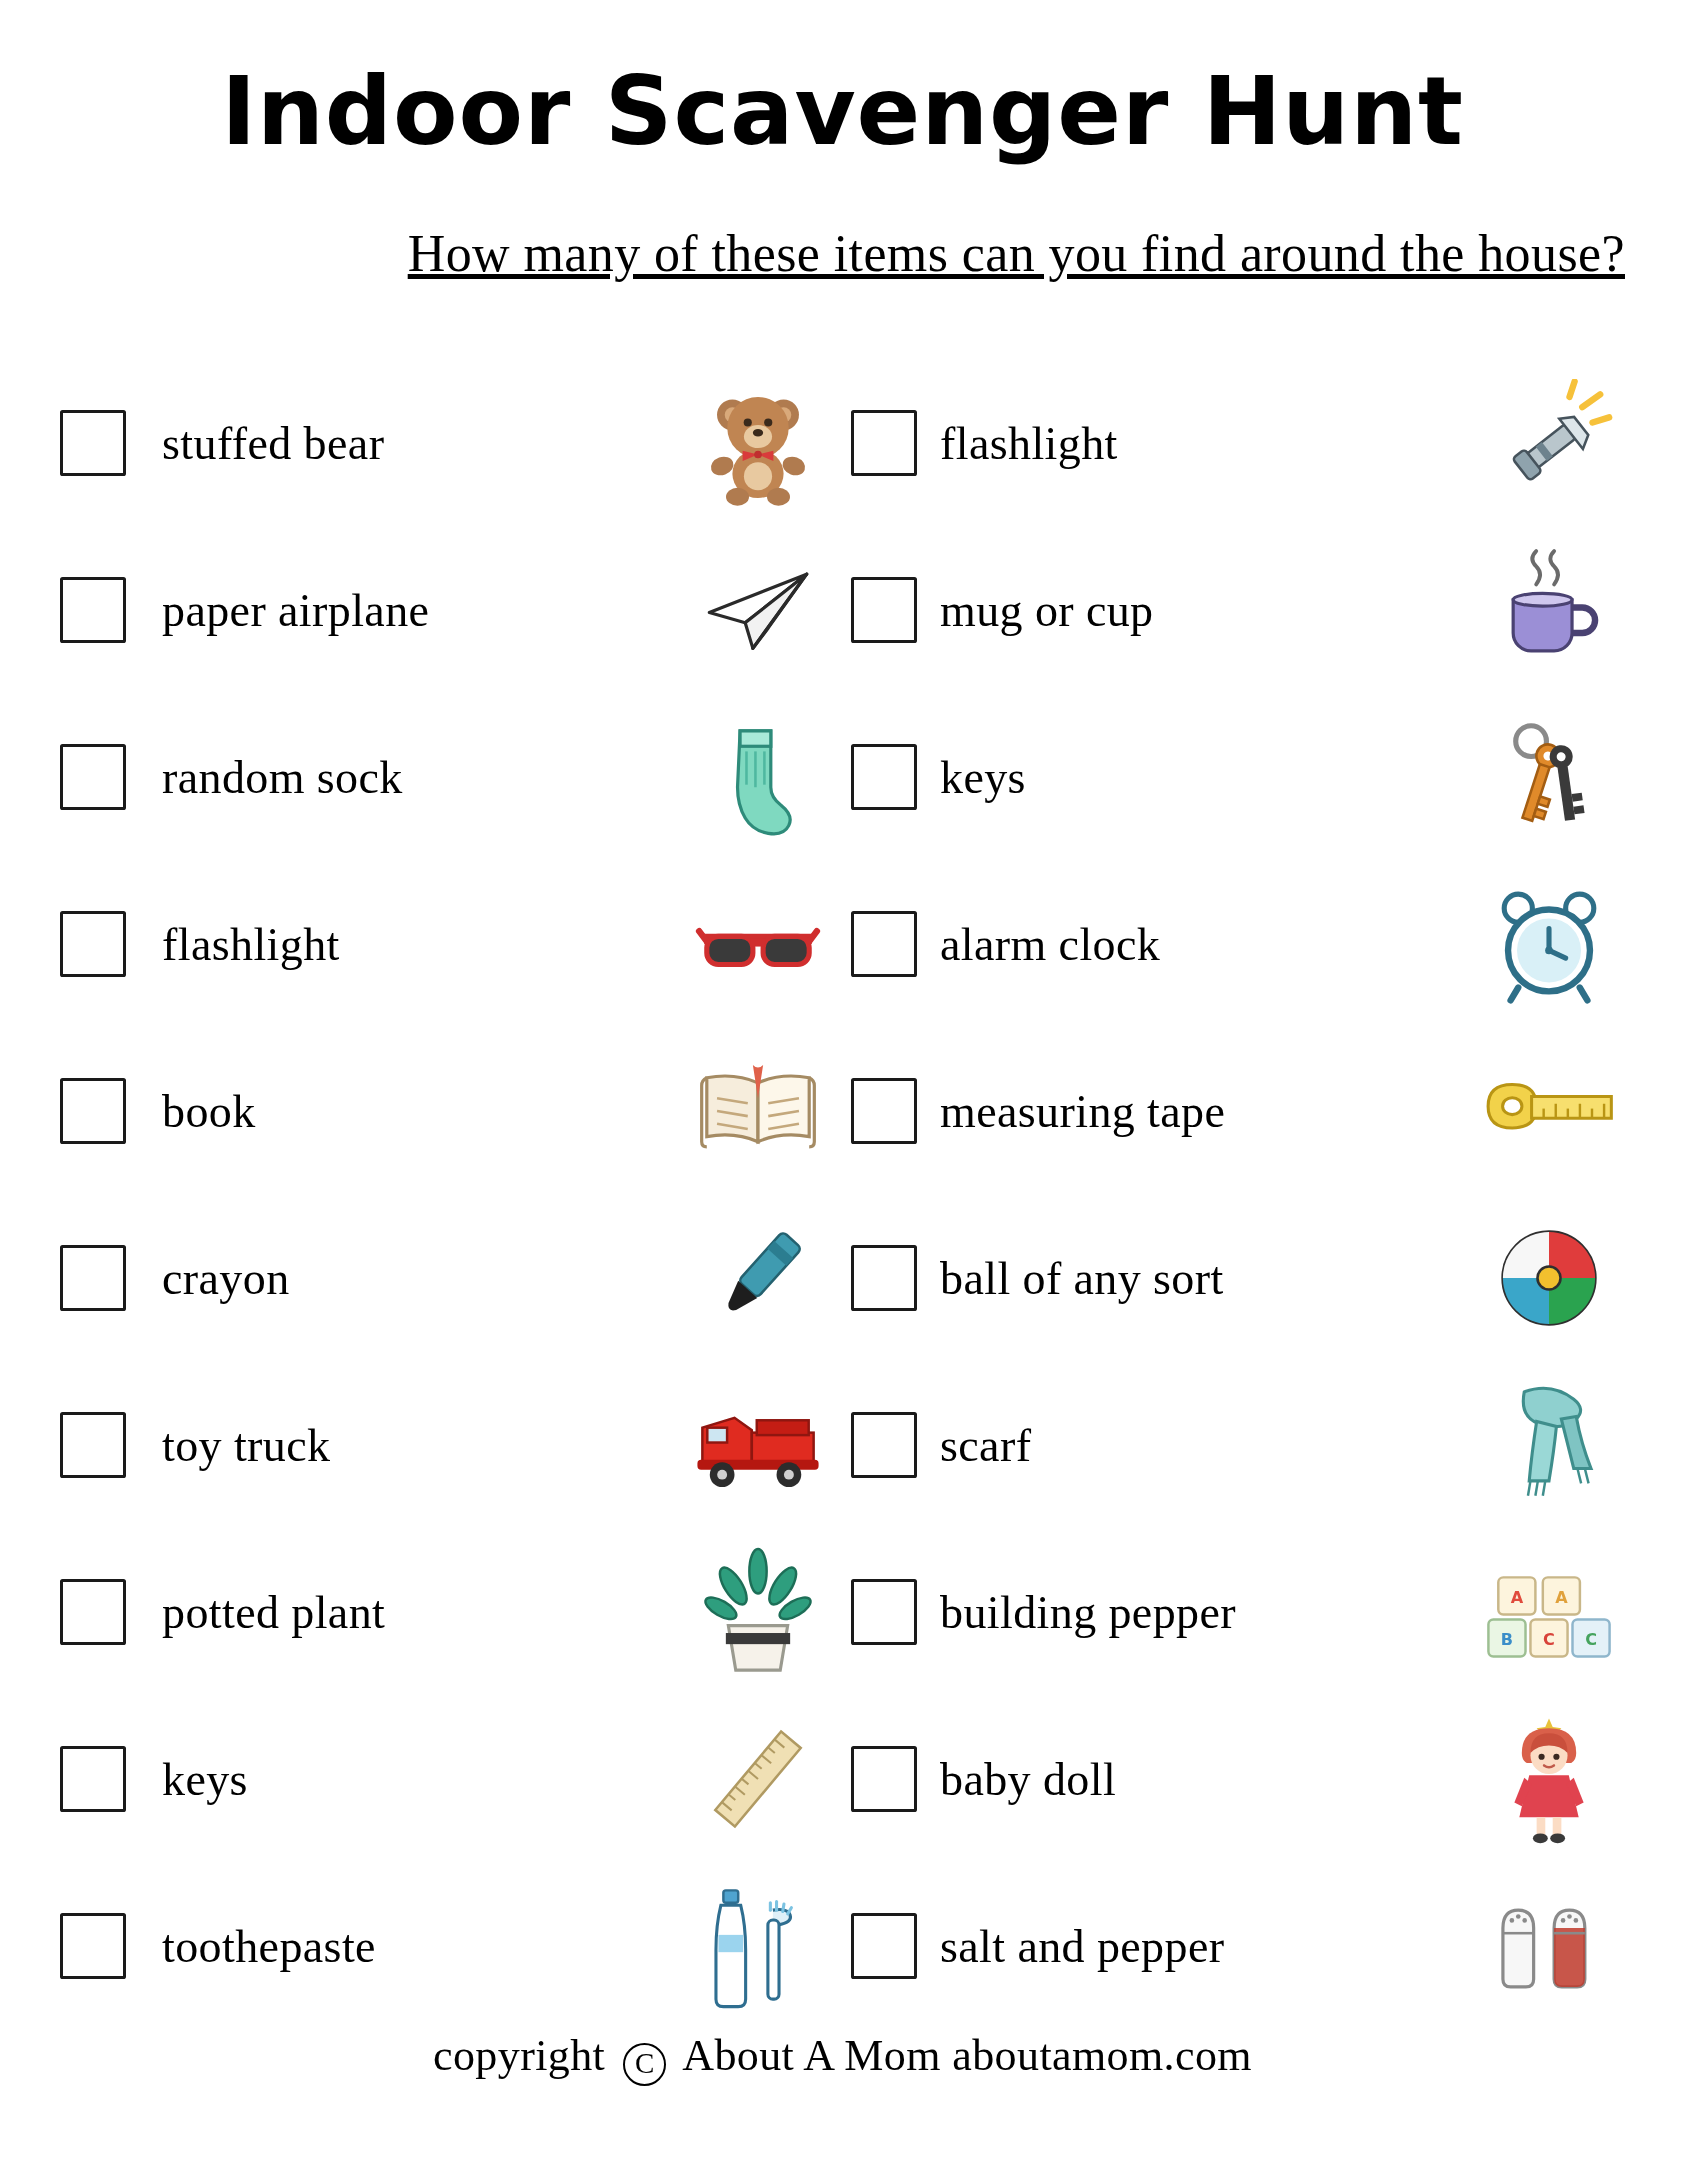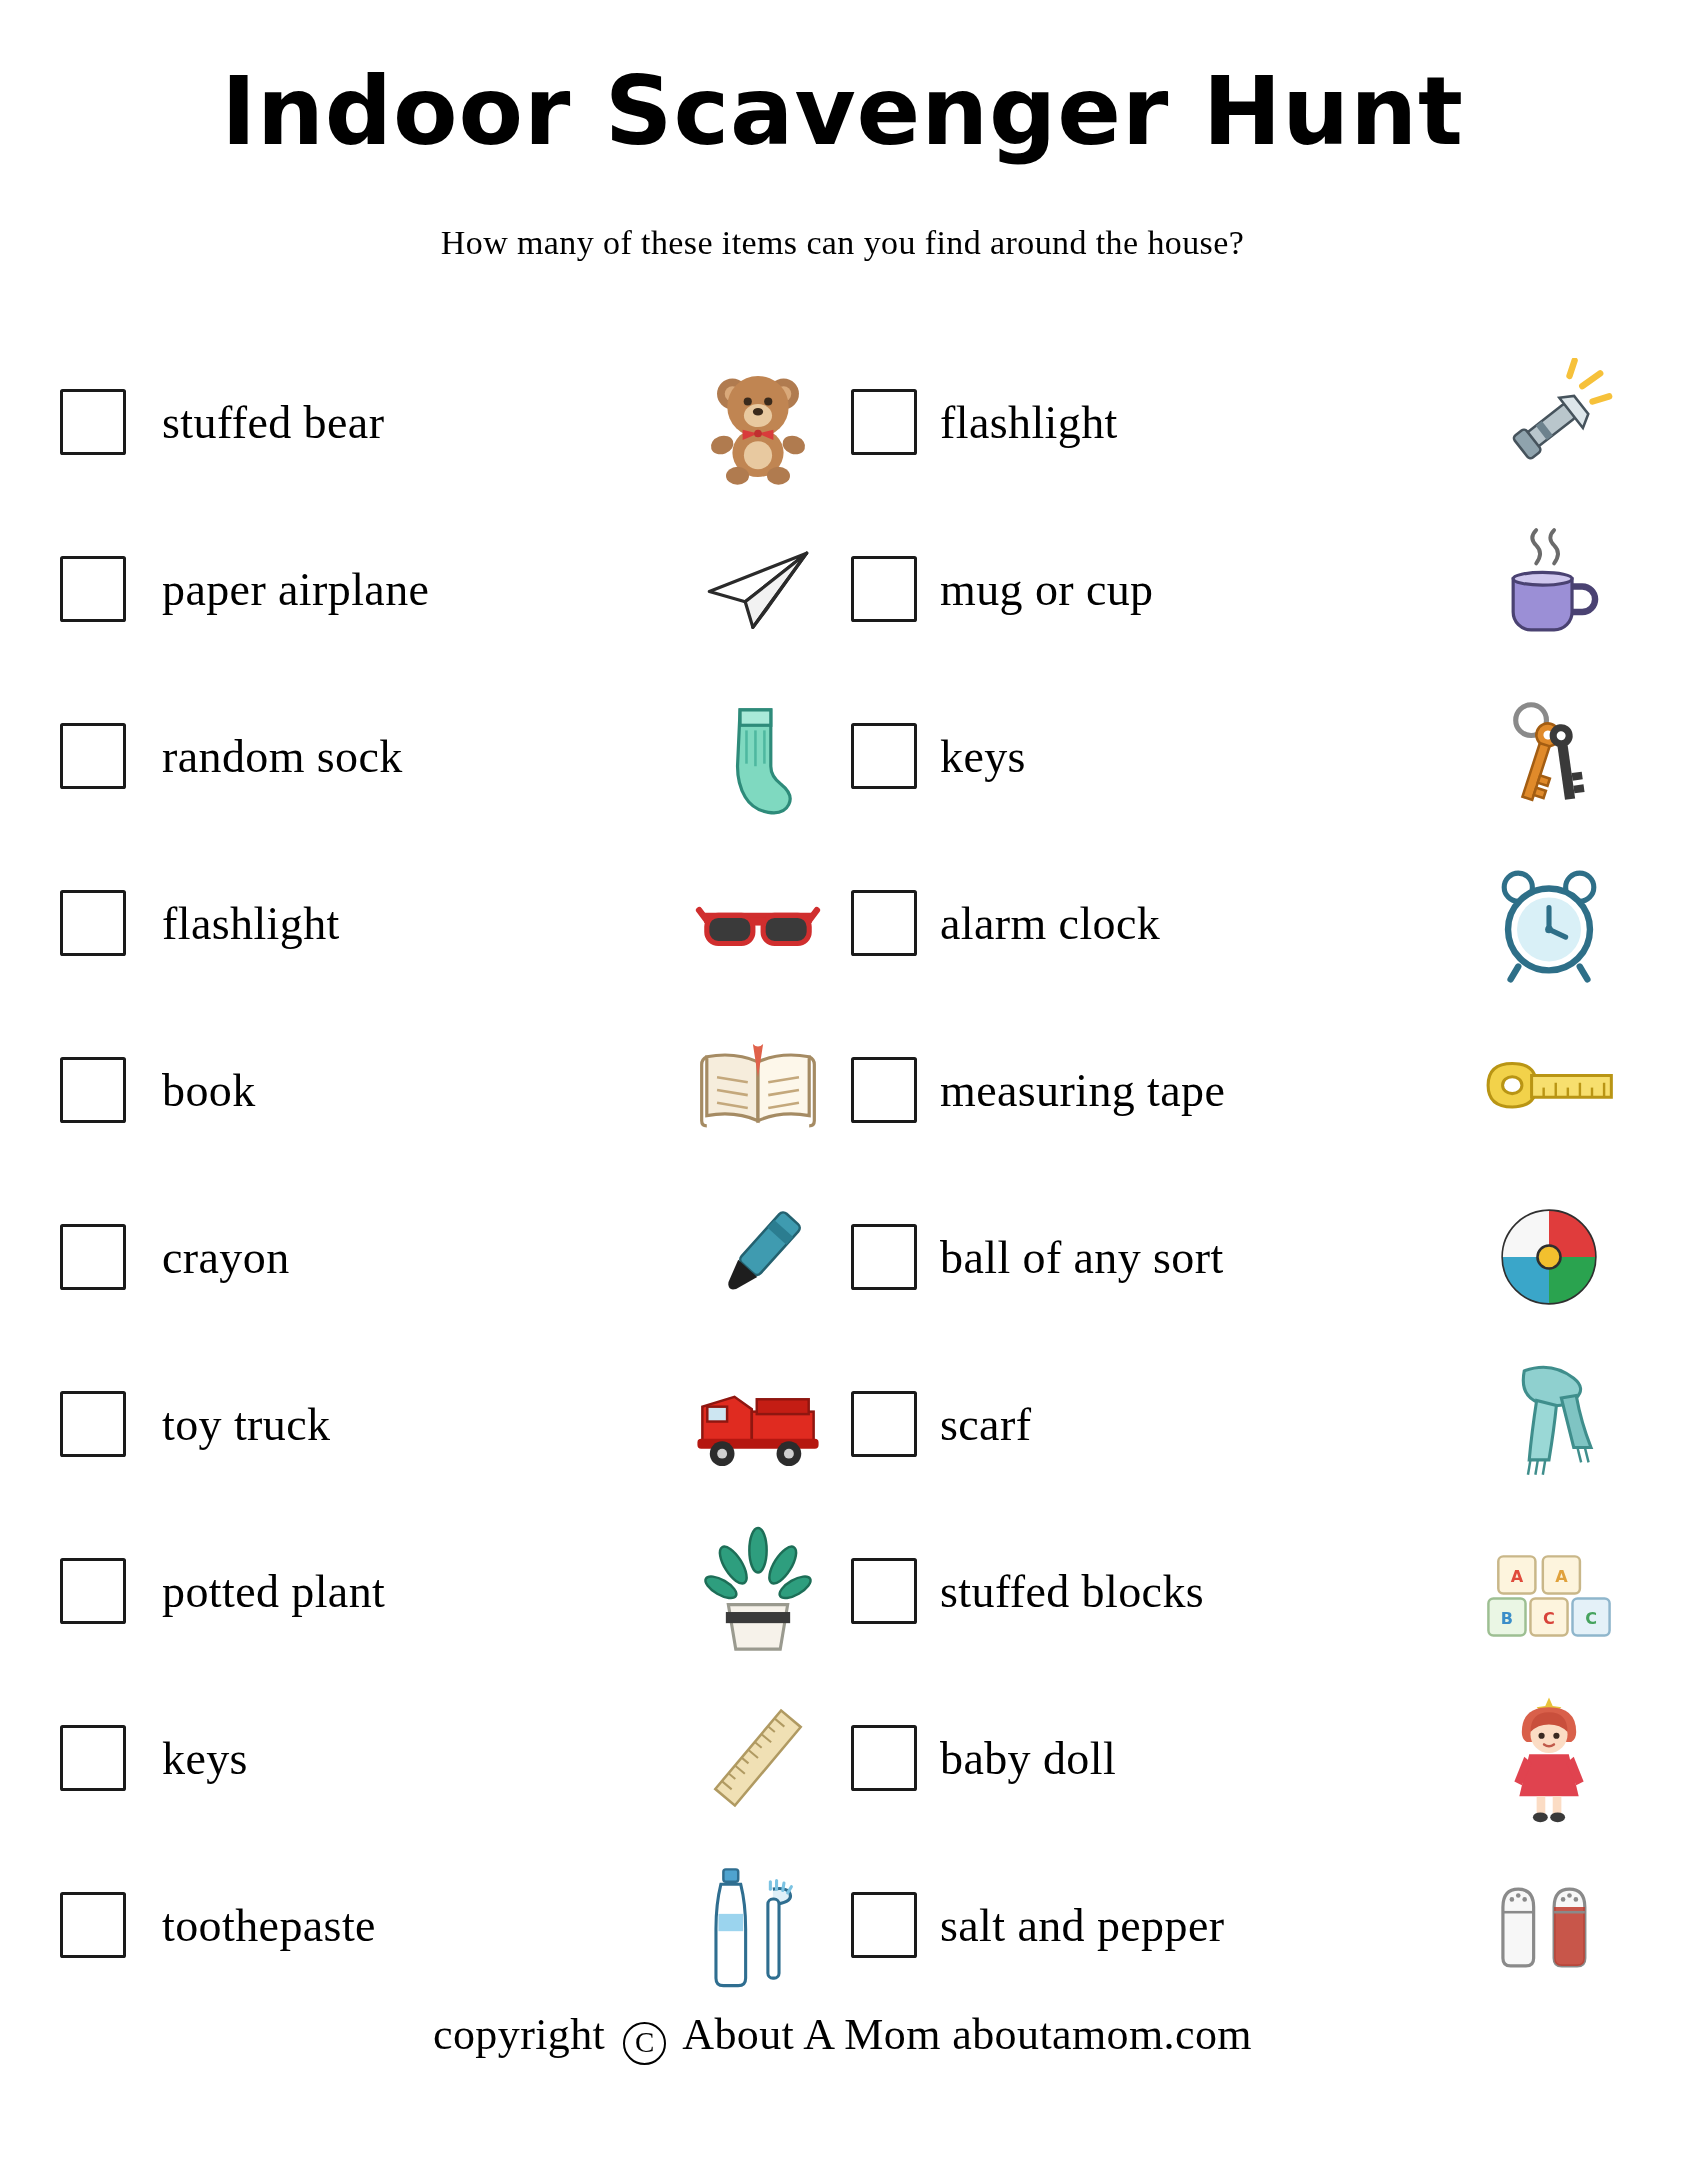--- a/index.html
+++ b/index.html
@@ -26,25 +26,26 @@
   .title {
     text-align: center;
     font-family: "DejaVu Sans", sans-serif;
     font-weight: bold;
     font-size: 94px;
     letter-spacing: 0.9px;
     margin: 25.6px 0 0 0;
     line-height: 1.1;
   }
   .subtitle {
-    text-align: center;
+    text-align: right;
     font-family: "Liberation Serif", serif;
-    font-size: 34px;
+    font-size: 52px;
     margin-top: 61px;
     letter-spacing: 0.4px;
+    text-decoration: underline;
   }
   .grid {
     margin-top: 77px;
     display: grid;
     grid-template-columns: 1fr 1fr;
     column-gap: 17px;
     row-gap: 0px;
     flex: 1 1 auto;
     align-content: start;
   }
@@ -370,21 +371,21 @@
             <ellipse cx="80" cy="52" rx="6" ry="14" transform="rotate(60 80 52)"></ellipse>
           </g>
           <path d="M26 66 h48 l-6 36 h-36 z" fill="#f4efe6" stroke="#8d8madd" stroke-width="0"></path>
           <path d="M26 66 h48 l-6 36 h-36 z" fill="#f6f2ea" stroke="#9a9a8f" stroke-width="2.5"></path>
           <rect x="24" y="72" width="52" height="9" fill="#3a3a3a"></rect>
         </svg>
       </div>
     </div>
     <div class="item">
       <div class="checkbox"></div>
-      <div class="label">stuffed blocks</div>
+      <div class="label">building pepper</div>
       <div class="icon">
         <svg width="136" height="128" viewBox="0 0 110 100">
           <g font-family="DejaVu Sans" font-size="13" font-weight="bold">
             <rect x="14" y="22" width="30" height="30" rx="4" fill="#fdf4dd" stroke="#c9b789" stroke-width="2"></rect>
             <text x="29" y="43" text-anchor="middle" fill="#e04b3c">A</text>
             <rect x="50" y="22" width="30" height="30" rx="4" fill="#fdf4dd" stroke="#c9b789" stroke-width="2"></rect>
             <text x="65" y="43" text-anchor="middle" fill="#e0a13c">A</text>
             <rect x="6" y="56" width="30" height="30" rx="4" fill="#eaf6e4" stroke="#9dbf92" stroke-width="2"></rect>
             <text x="21" y="77" text-anchor="middle" fill="#3a8ec9">B</text>
             <rect x="40" y="56" width="30" height="30" rx="4" fill="#fdf4dd" stroke="#c9b789" stroke-width="2"></rect>

